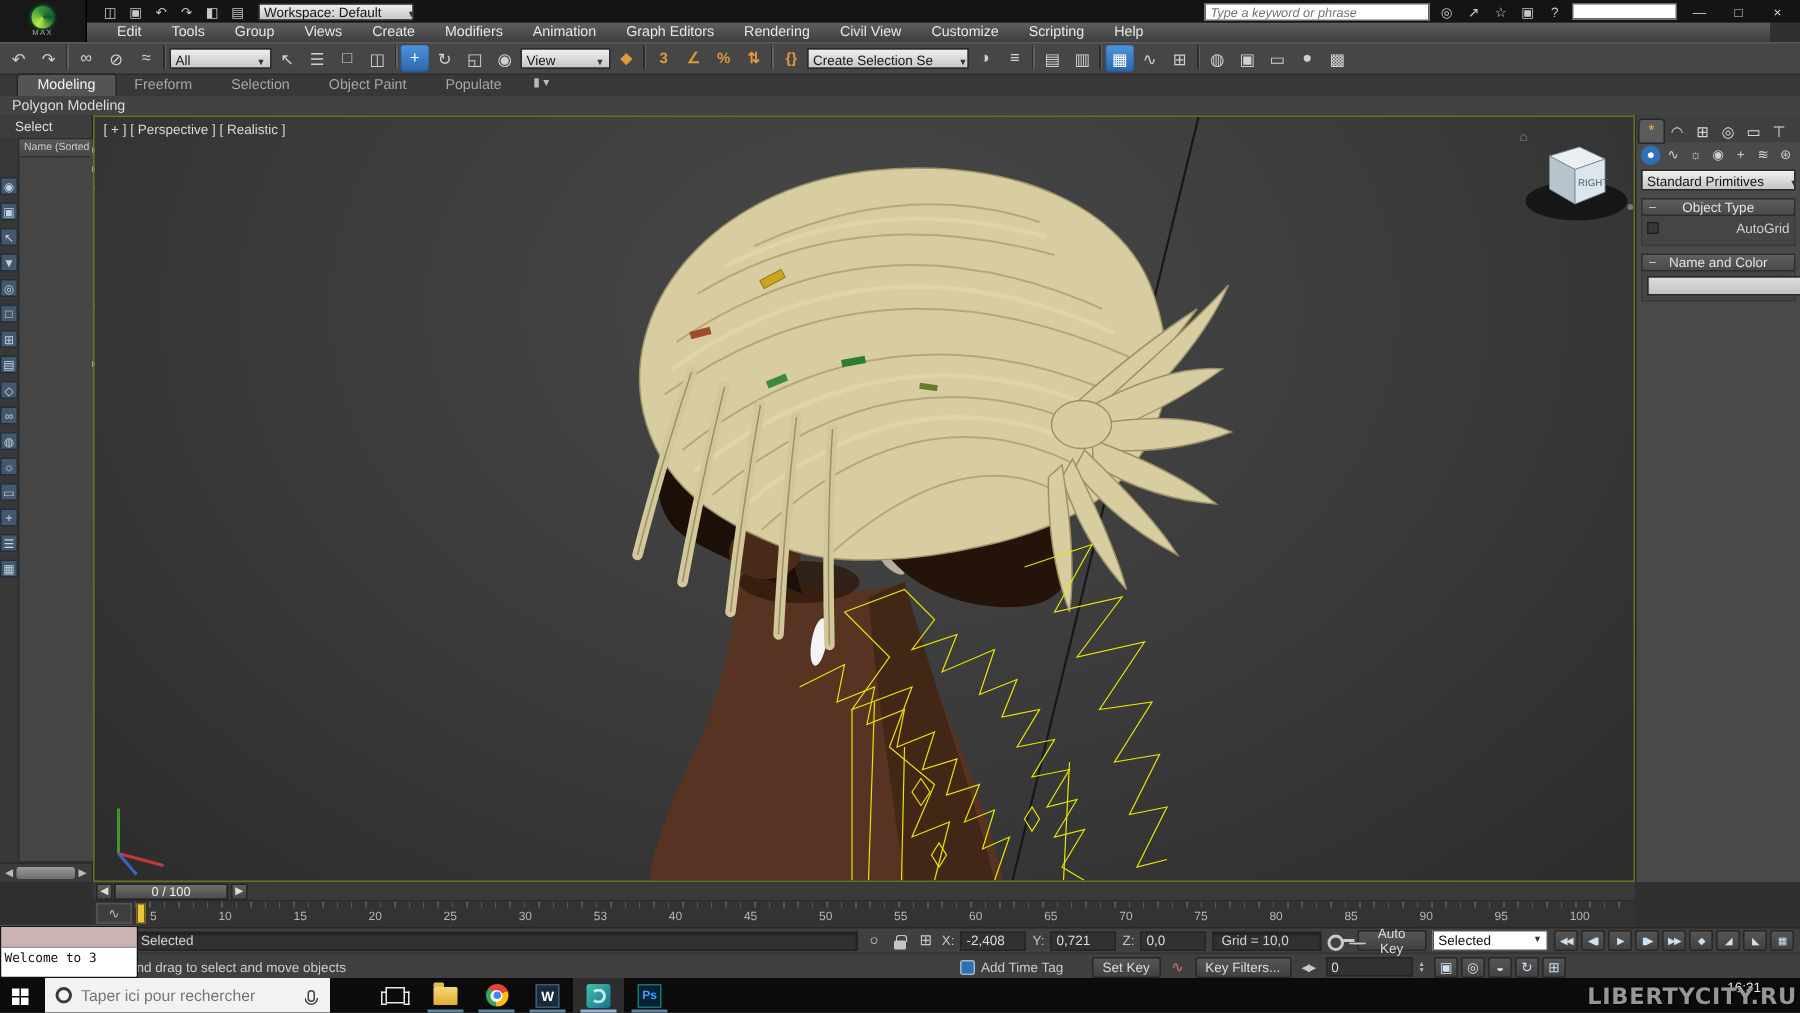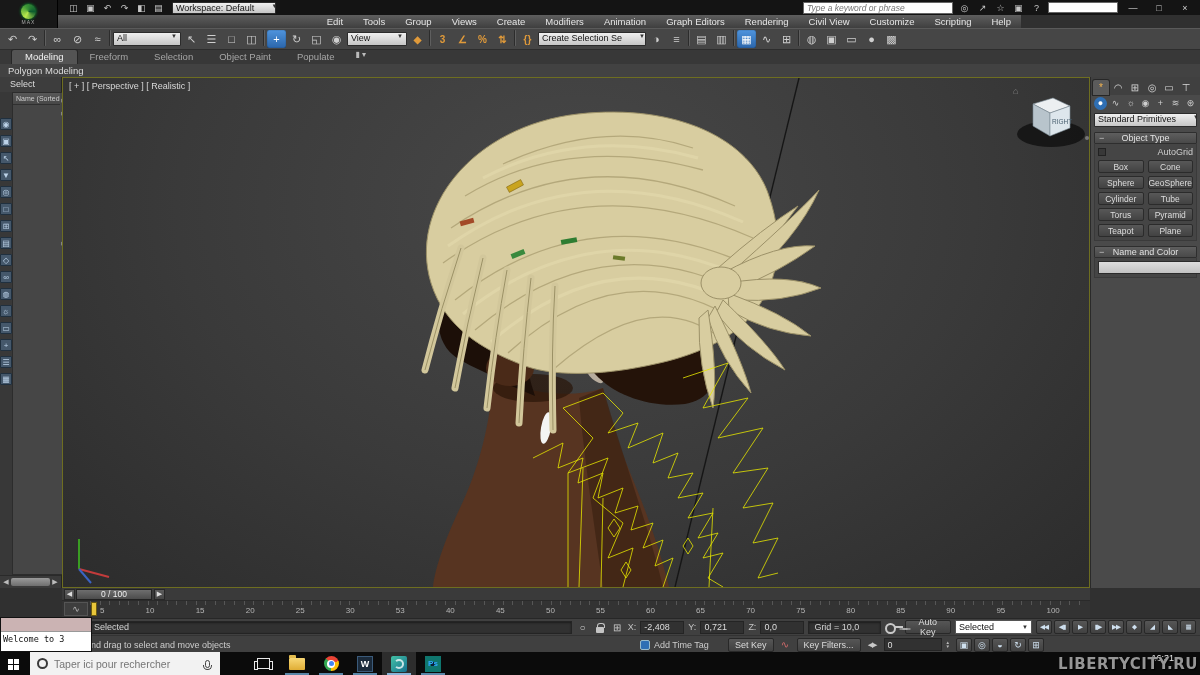--- a/index.html
+++ b/index.html
@@ -12,34 +12,34 @@
     display:flex; align-items:center; padding-left:66px; color:#cfcfcf; z-index:4; }
   #logo { position:absolute; left:0; top:0; width:58px; height:28px; background:#181818;
     border-right:1px solid #000; z-index:6; display:flex; flex-direction:column; align-items:center; justify-content:center; }
   #logo .swirl { width:15px; height:15px; border-radius:50%;
     background:conic-gradient(from 210deg,#b9e94c,#3f9a37,#0d5c2e,#b9e94c); box-shadow:0 0 3px #0a3; }
   #logo .mtxt { font-size:5px; color:#aaa; letter-spacing:1px; }
   .qat { display:flex; align-items:center; gap:2px; }
   .tb-ico { width:15px; height:13px; display:flex; align-items:center; justify-content:center;
     font-size:9px; color:#c9c9c9; }
   #workspace { height:12px; margin-left:6px; width:104px; }
-  .dd { display:inline-flex; align-items:flex-start; justify-content:space-between;
+  .dd { display:inline-flex; align-items:flex-end; justify-content:space-between;
     background:linear-gradient(#efefef,#c6c6c6); border:1px solid #2b2b2b; color:#151515;
     font-size:9px; padding:0 3px; border-radius:1px; gap:17px; white-space:nowrap; overflow:hidden; }
   .dd .arr { font-size:6px; color:#333; }
   #tb-right { margin-left:auto; display:flex; align-items:center; gap:4px; padding-right:4px; }
   #kw-search { width:150px; height:12px; background:#fff; border:1px solid #666;
     font-size:8.5px; font-style:italic; color:#333; padding:0 3px; font-family:"Liberation Sans",sans-serif; }
   #comm-box { width:70px; height:11px; background:#fff; border:1px solid #666; }
   .winctl { width:22px; height:13px; display:flex; align-items:center; justify-content:center;
     color:#cfcfcf; font-size:9px; }
 
   
-  #menubar { position:absolute; left:0; top:15px; width:1021px; height:13px;
-    background:linear-gradient(#5e5e5e,#3f3f3f); display:flex; align-items:center; padding-left:68px;justify-content:flex-end; }
+  #menubar { position:absolute; left:0; top:15px; width:1180px; height:13px;
+    background:linear-gradient(#5e5e5e,#3f3f3f); display:flex; align-items:center; padding-left:68px; }
   .menu-item { padding:0 10px; font-size:9.5px; color:#e6e6e6; line-height:13px; white-space:nowrap; }
 
   
   #toolbar { position:absolute; left:0; top:28px; width:1200px; height:22px; background:#464646;
     border-top:1px solid #5a5a5a; border-bottom:1px solid #2d2d2d;
     display:flex; align-items:center; padding-left:3px; gap:1px; }
   .tbtn { width:19px; height:18px; display:flex; align-items:center; justify-content:center;
     color:#cfcfcf; font-size:11px; border-radius:2px; flex:none; }
   .tbtn.active { background:linear-gradient(#4f94dd,#2b66ab); color:#fff; box-shadow:inset 0 0 1px #123; }
   .tbtn.sep { width:4px; height:16px; background:linear-gradient(90deg,transparent 0 1px,#2c2c2c 1px 2px,#5f5f5f 2px 3px,transparent 3px); }
@@ -192,21 +192,21 @@
   .folder::before { content:""; position:absolute; left:0; top:-3px; width:7px; height:3px; background:#e3bc4e; border-radius:1px 1px 0 0; }
   .chrome { width:15px; height:15px; border-radius:50%; position:relative;
     background:conic-gradient(from -50deg,#ea4335 0 33%,#fbbc05 0 66%,#34a853 0 100%); }
   .chrome::before { content:""; position:absolute; inset:3.5px; background:#fff; border-radius:50%; }
   .chrome::after { content:""; position:absolute; inset:5px; background:#4285f4; border-radius:50%; }
   .wapp { width:16px; height:16px; background:#1b2a3a; border:1px solid #3a5a7a; color:#fff;
     font-size:9px; font-weight:bold; display:flex; align-items:center; justify-content:center; }
   .maxapp { width:16px; height:16px; border-radius:2px; background:linear-gradient(135deg,#43c2a5,#16708f); position:relative; }
   .maxapp::before { content:""; position:absolute; inset:3px; border:2px solid rgba(255,255,255,0.75);
     border-left-color:transparent; border-radius:50%; }
-  .psapp { width:16px; height:16px; background:#0a1e36; border:6px solid #0f766e; color:#31a8ff;
+  .psapp { width:16px; height:16px; background:#0a1e36; border:1px solid #0f766e; color:#31a8ff;
     font-size:8px; font-weight:bold; display:flex; align-items:center; justify-content:center; }
   #tb-clock { position:absolute; right:26px; top:2px; color:#e6e6e6; font-size:9px; text-align:right; line-height:9px; }
   #watermark { position:absolute; right:2px; bottom:2px; z-index:9; color:#969696; font-weight:bold;
     font-size:15px; letter-spacing:0.5px; text-shadow:1px 1px 1px #000; font-family:"DejaVu Sans", sans-serif; }
 </style>
 </head>
 <body>
 
 <div id="logo">
   <span class="swirl"></span>
@@ -752,33 +752,20 @@
   <div class="rollout">
     <div class="roll-h">
       <span class="minus">−</span>
       <span>Object Type</span>
     </div>
     <div class="roll-b">
       <div id="autogrid">
         <span class="chk"></span>
         <span class="lbl">AutoGrid</span>
       </div>
-      <div id="obj-grid">
-
-      <button class="obtn">Box</button>
-          <button class="obtn">Cone</button>
-          <button class="obtn">Sphere</button>
-          <button class="obtn">GeoSphere</button>
-          <button class="obtn">Cylinder</button>
-          <button class="obtn">Tube</button>
-          <button class="obtn">Torus</button>
-          <button class="obtn">Pyramid</button>
-          <button class="obtn">Teapot</button>
-          <button class="obtn">Plane</button>
-        </div>
     </div>
   </div>
   <div class="rollout">
     <div class="roll-h">
       <span class="minus">−</span>
       <span>Name and Color</span>
     </div>
     <div class="roll-b">
       <div id="namecolor-row">
         <input id="name-field" value="" style="">

